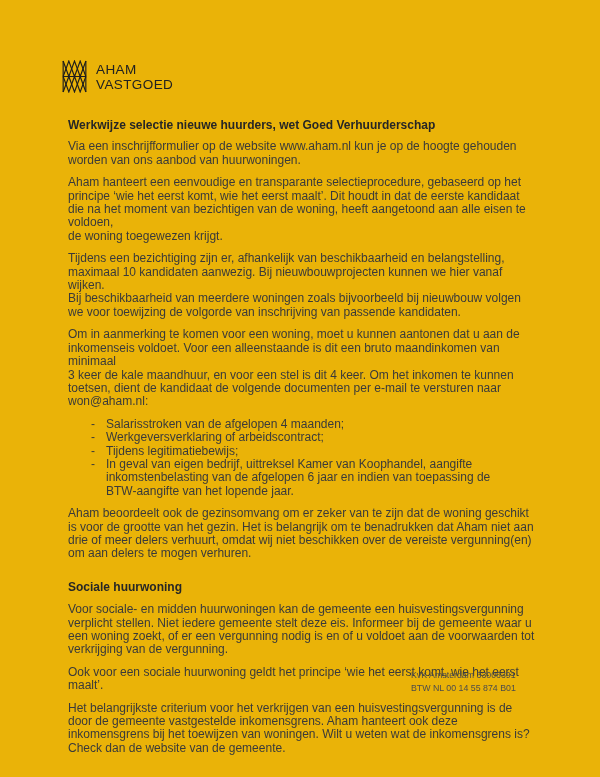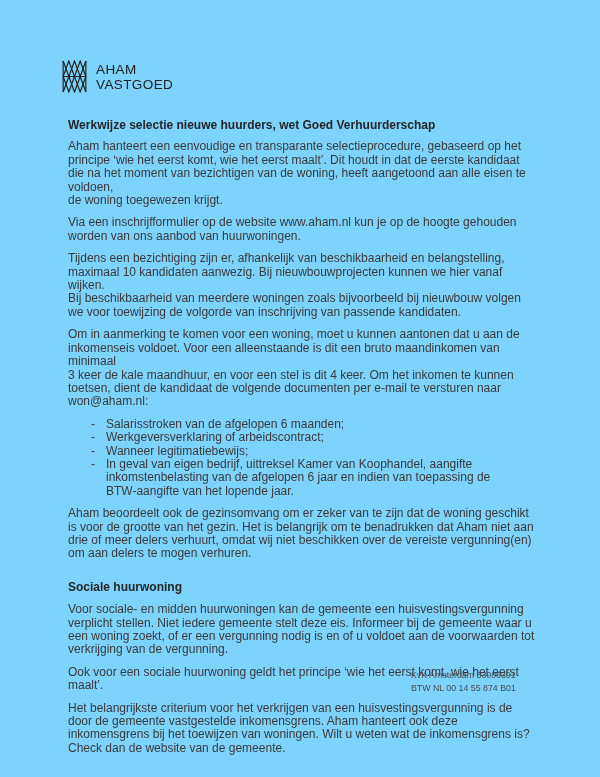--- a/index.html
+++ b/index.html
@@ -2,21 +2,21 @@
 <html><head>
 <meta charset="utf-8">
 <style>
   * { margin: 0; padding: 0; box-sizing: border-box; }
   html, body { background: #e8e8e8; }
   .page {
     position: relative;
     width: 600px;
     height: 777px;
     margin: 0 auto;
-    background: #7dd3fc;
+    background: #eab308;
     font-family: "Liberation Sans", "DejaVu Sans", sans-serif;
     color: #3a3a3a;
     overflow: hidden;
   }
   .logo {
     position: absolute;
     top: 60px;
     left: 62px;
     display: flex;
     align-items: center;
@@ -101,40 +101,40 @@
     </span>
     <span class="logo-text">
       <div>AHAM</div>
       <div>VASTGOED</div>
     </span>
   </div>
 
   <div class="content">
     <div class="doc-title">Werkwijze selectie nieuwe huurders, wet Goed Verhuurderschap</div>
 
+    <p class="para">Via een inschrijfformulier op de website www.aham.nl kun je op de hoogte gehouden worden van ons aanbod van huurwoningen.</p>
     <p class="para">Aham hanteert een eenvoudige en transparante selectieprocedure, gebaseerd op het principe ‘wie het eerst komt, wie het eerst maalt’. Dit houdt in dat de eerste kandidaat die na het moment van bezichtigen van de woning, heeft aangetoond aan alle eisen te voldoen,
 de woning toegewezen krijgt.</p>
-    <p class="para">Via een inschrijfformulier op de website www.aham.nl kun je op de hoogte gehouden worden van ons aanbod van huurwoningen.</p>
     <p class="para">Tijdens een bezichtiging zijn er, afhankelijk van beschikbaarheid en belangstelling, maximaal 10 kandidaten aanwezig. Bij nieuwbouwprojecten kunnen we hier vanaf wijken.
 Bij beschikbaarheid van meerdere woningen zoals bijvoorbeeld bij nieuwbouw volgen we voor toewijzing de volgorde van inschrijving van passende kandidaten.</p>
     <p class="para">Om in aanmerking te komen voor een woning, moet u kunnen aantonen dat u aan de inkomenseis voldoet. Voor een alleenstaande is dit een bruto maandinkomen van minimaal
 3 keer de kale maandhuur, en voor een stel is dit 4 keer. Om het inkomen te kunnen toetsen, dient de kandidaat de volgende documenten per e-mail te versturen naar won@aham.nl:</p>
 
     <div class="bullet-list">
       <div class="bullet-item">
         <span class="bullet-dash">-</span>
-        <span class="bullet-text">Salarisstroken van de afgelopen 6 maanden;</span>
+        <span class="bullet-text">Salarisstroken van de afgelopen 4 maanden;</span>
       </div>
       <div class="bullet-item">
         <span class="bullet-dash">-</span>
         <span class="bullet-text">Werkgeversverklaring of arbeidscontract;</span>
       </div>
       <div class="bullet-item">
         <span class="bullet-dash">-</span>
-        <span class="bullet-text">Wanneer legitimatiebewijs;</span>
+        <span class="bullet-text">Tijdens legitimatiebewijs;</span>
       </div>
       <div class="bullet-item">
         <span class="bullet-dash">-</span>
         <span class="bullet-text">In geval van eigen bedrijf, uittreksel Kamer van Koophandel, aangifte inkomstenbelasting van de afgelopen 6 jaar en indien van toepassing de
 BTW-aangifte van het lopende jaar.</span>
       </div>
     </div>
 
     <p class="para">Aham beoordeelt ook de gezinsomvang om er zeker van te zijn dat de woning geschikt is voor de grootte van het gezin. Het is belangrijk om te benadrukken dat Aham niet aan drie of meer delers verhuurt, omdat wij niet beschikken over de vereiste vergunning(en) om aan delers te mogen verhuren.</p>
 

